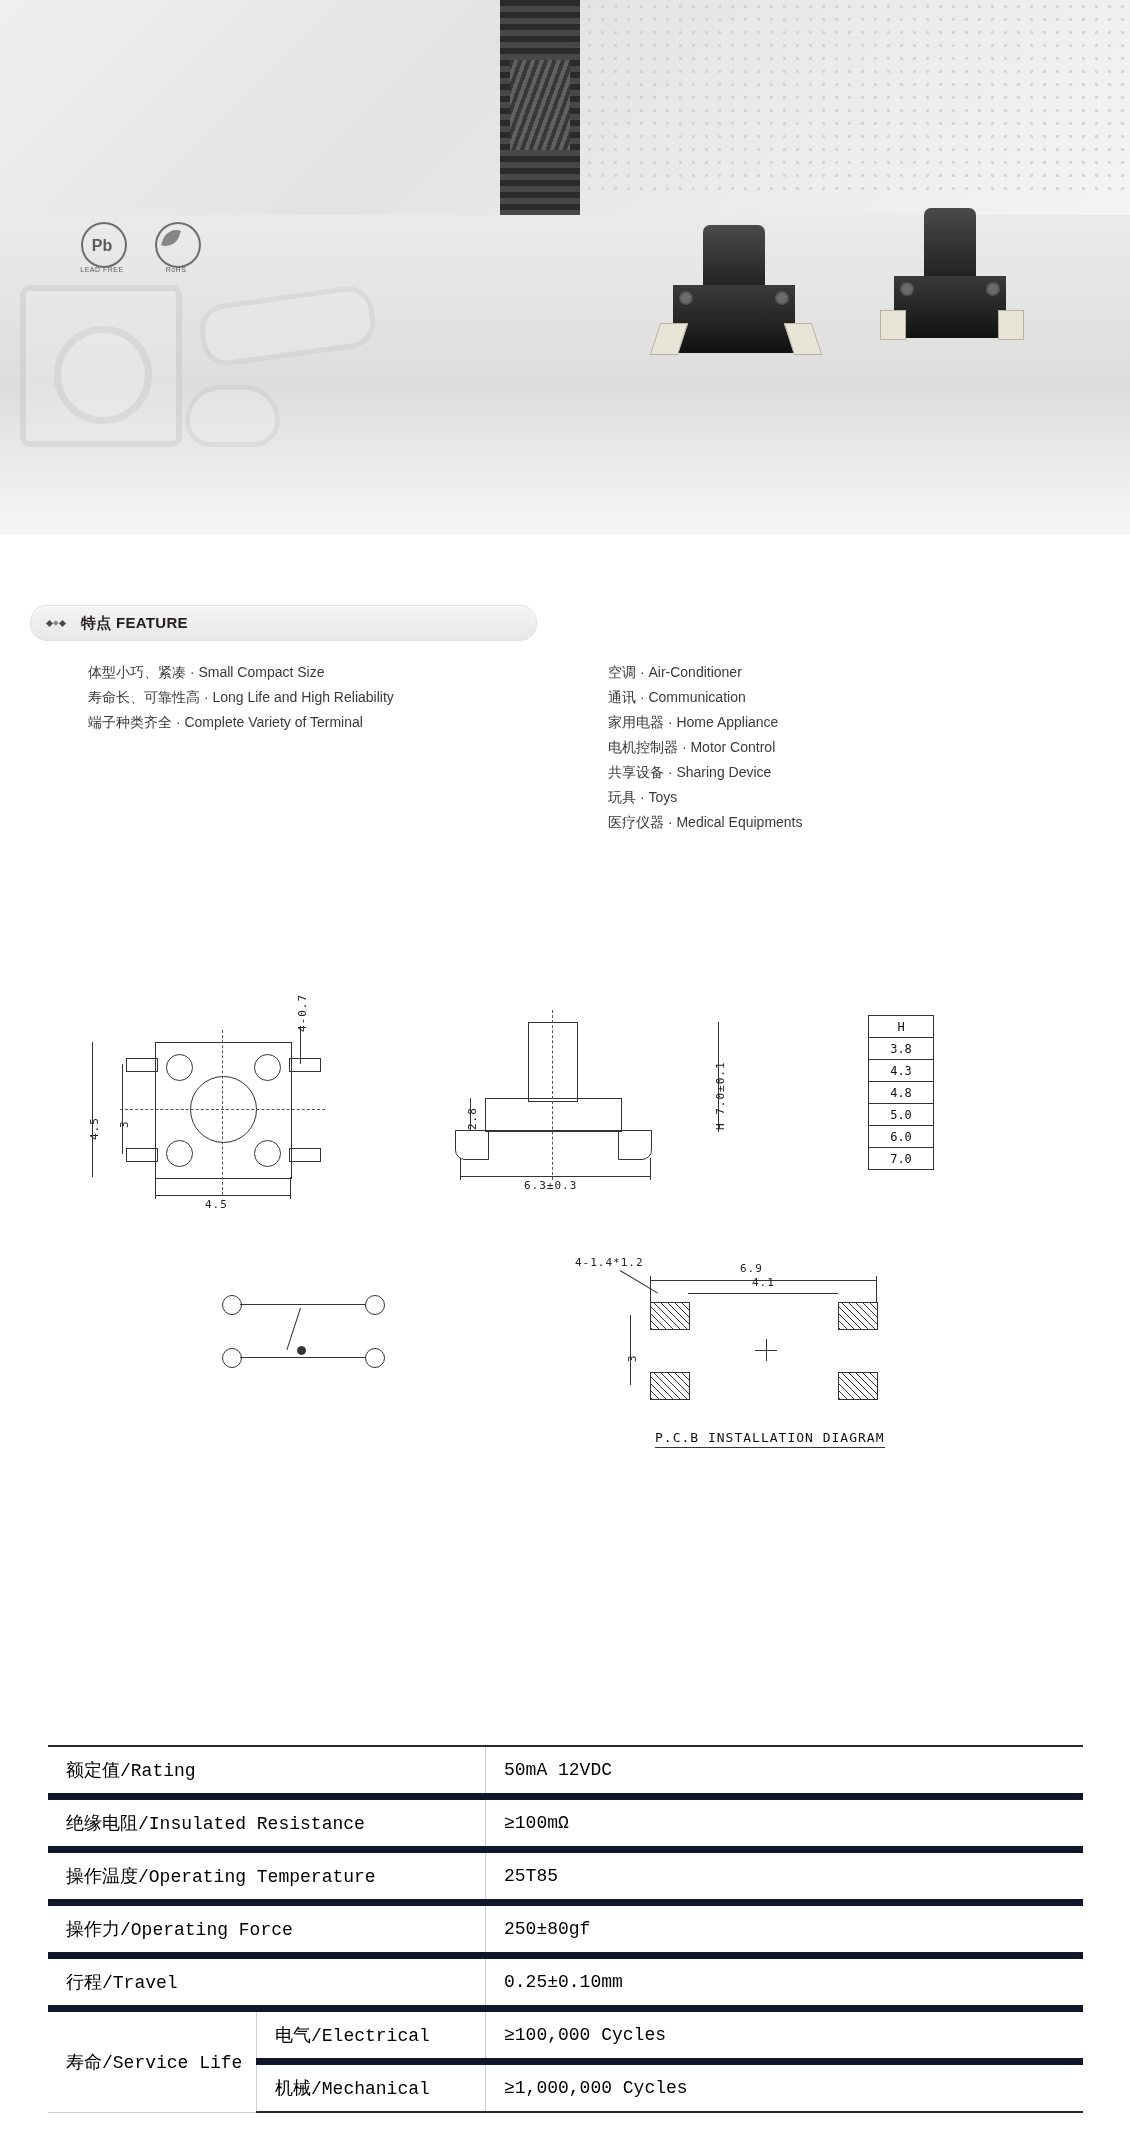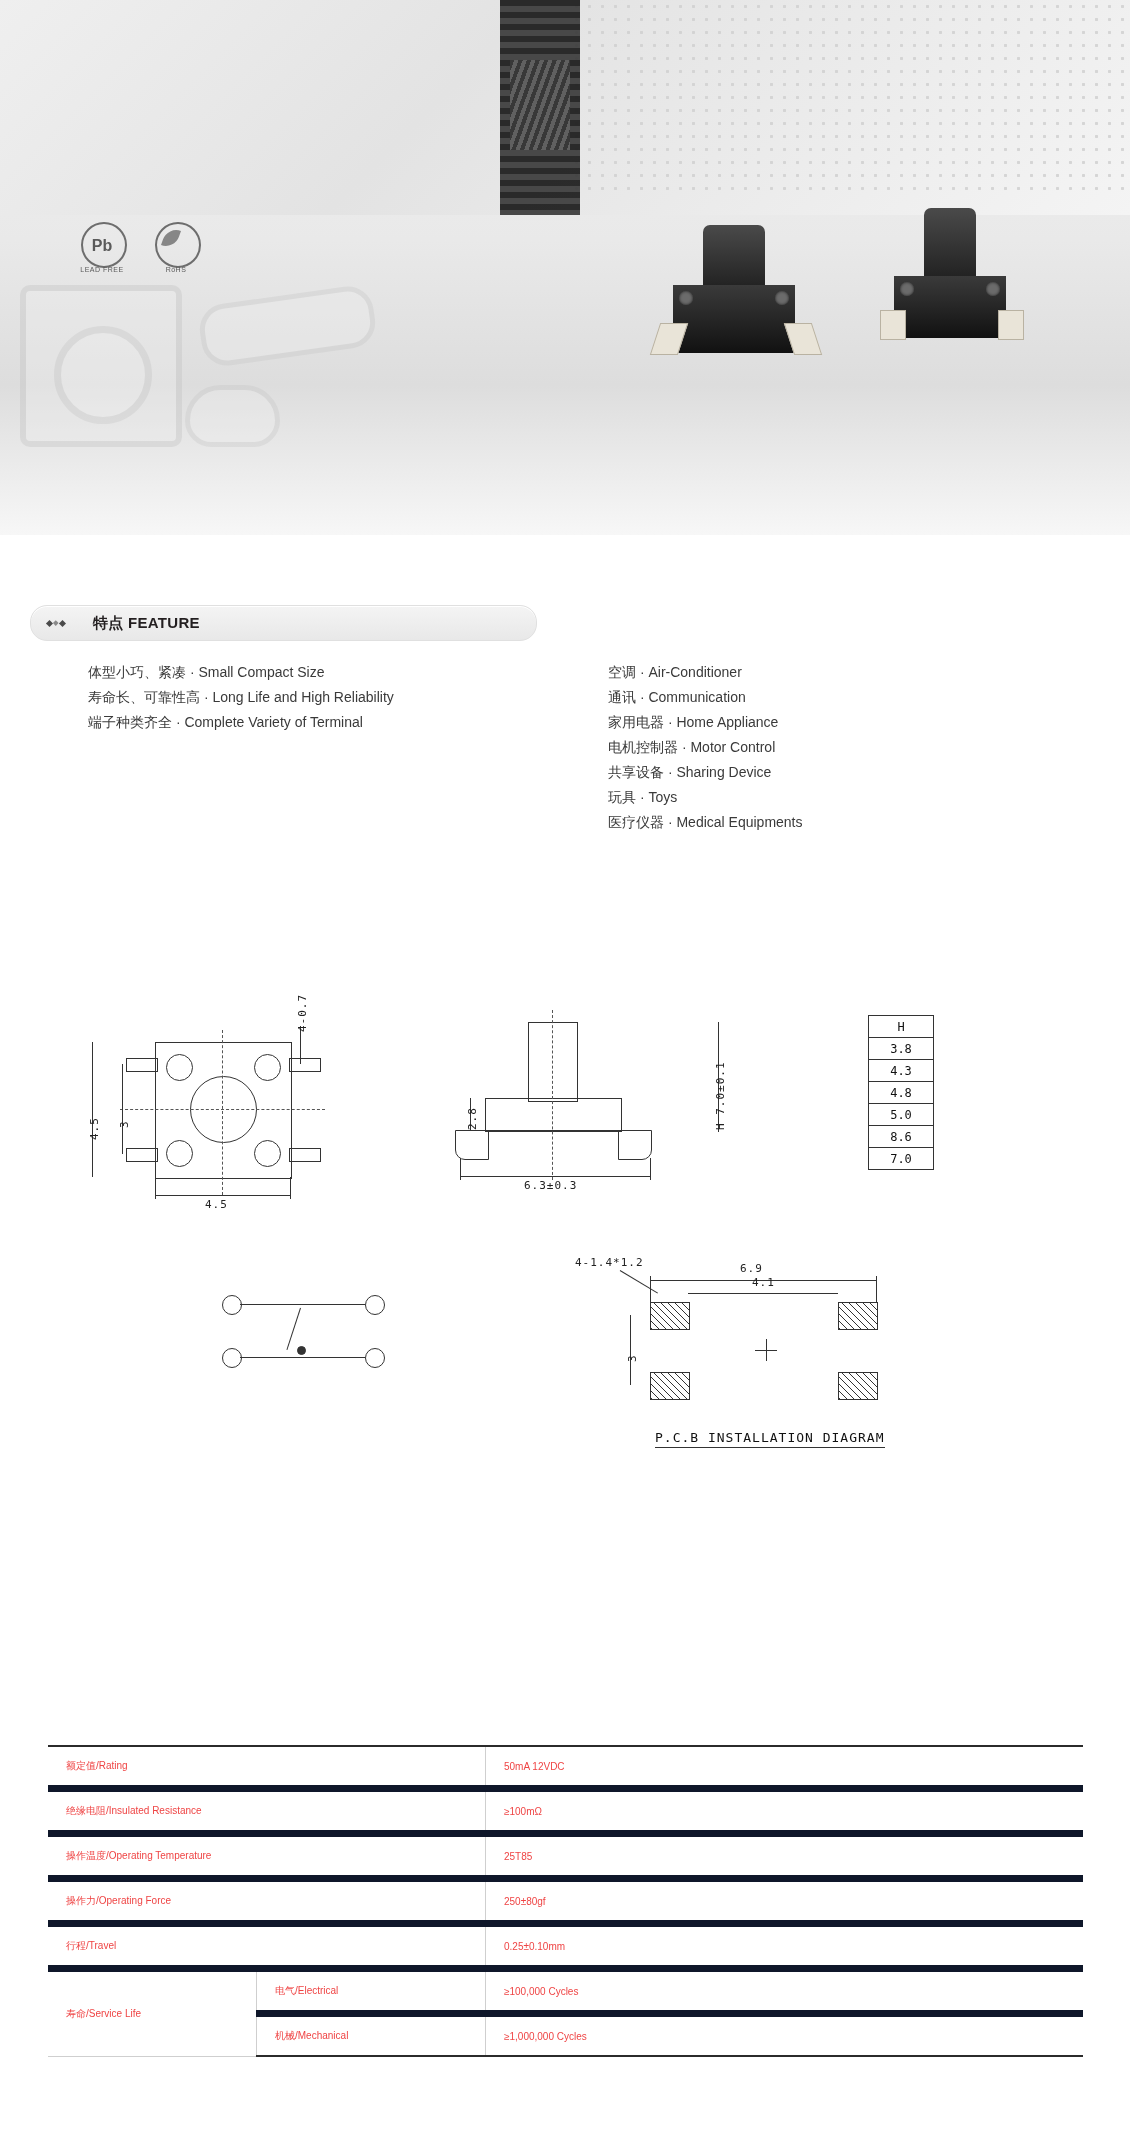--- a/index.html
+++ b/index.html
@@ -129,21 +129,21 @@
     position:absolute; height:34px; border-radius:17px;
     background:linear-gradient(180deg,#f4f4f4,#e8e8e8);
     border:1px solid #e0e0e0;
     display:flex; align-items:center;
     box-shadow: 0 1px 0 #fff inset;
   }
   .sec-head .deco { width:26px; margin-left:16px; display:flex; gap:2px; align-items:center; }
   .sq { width:5px; height:5px; background:#4a4a4a; transform:rotate(45deg);}
   .sq.sm { width:3.5px; height:3.5px; background:#8a8a8a;}
   .sec-head .txt {
-    font-size:15px; font-weight:bold; color:#231f20; margin-left:20px; letter-spacing:.3px;
+    font-size:15px; font-weight:bold; color:#231f20; margin-left:8px; letter-spacing:.3px;
   }
 
   .list { position:absolute; font-size:14px; color:#3a3a3a; line-height:25px; }
   .list div { white-space:nowrap; }
 
   
   .draw-area { position:absolute; left:0; top:980px; width:1130px; height:640px; }
   .ln { position:absolute; background:#333; }
   .hln { height:1px; }
   .vln { width:1px; }
@@ -172,21 +172,21 @@
   .pcb-cap {
     position:absolute; font-family:"DejaVu Sans Mono", monospace;
     font-size:13px; letter-spacing:1px; color:#111;
     border-bottom:1px solid #333; padding-bottom:2px;
   }
 
   
   .param-wrap { position:absolute; left:48px; top:1745px; width:1035px; }
   table.params {
     border-collapse:collapse; width:1035px;
-    font-family:Liberation Sans, sans-serif; font-size:10px; color:#ef4444;
+    font-family:Liberation Mono, monospace; font-size:18px; color:#000000;
   }
   table.params td {
     border-top:7px solid #0f172a; border-bottom:1px solid #cfcfcf;
     padding:11px 0 11px 18px; height:16px;
   }
   table.params tr.first td { border-top:2px solid #2b2b2b; }
   table.params tr.last td { border-bottom:2px solid #2b2b2b; }
   .cl1 { width:400px; border-right:1px solid #cfcfcf !important; }
   .cl1b { width:210px; border-right:1px solid #cfcfcf !important; }
   .cl1c { width:190px; border-right:1px solid #cfcfcf !important; }
@@ -332,21 +332,21 @@
       <tr>
             <td>4.3</td>
           </tr>
       <tr>
             <td>4.8</td>
           </tr>
       <tr>
             <td>5.0</td>
           </tr>
       <tr>
-            <td>8.6</td>
+            <td>6.0</td>
           </tr>
       <tr>
             <td>7.0</td>
           </tr>
     </tbody>
       </table>
 
     <div>
       <div class="circ" style="left:222px; top:315px; width:18px; height:18px;"></div>
       <div class="circ" style="left:365px; top:315px; width:18px; height:18px;"></div>

